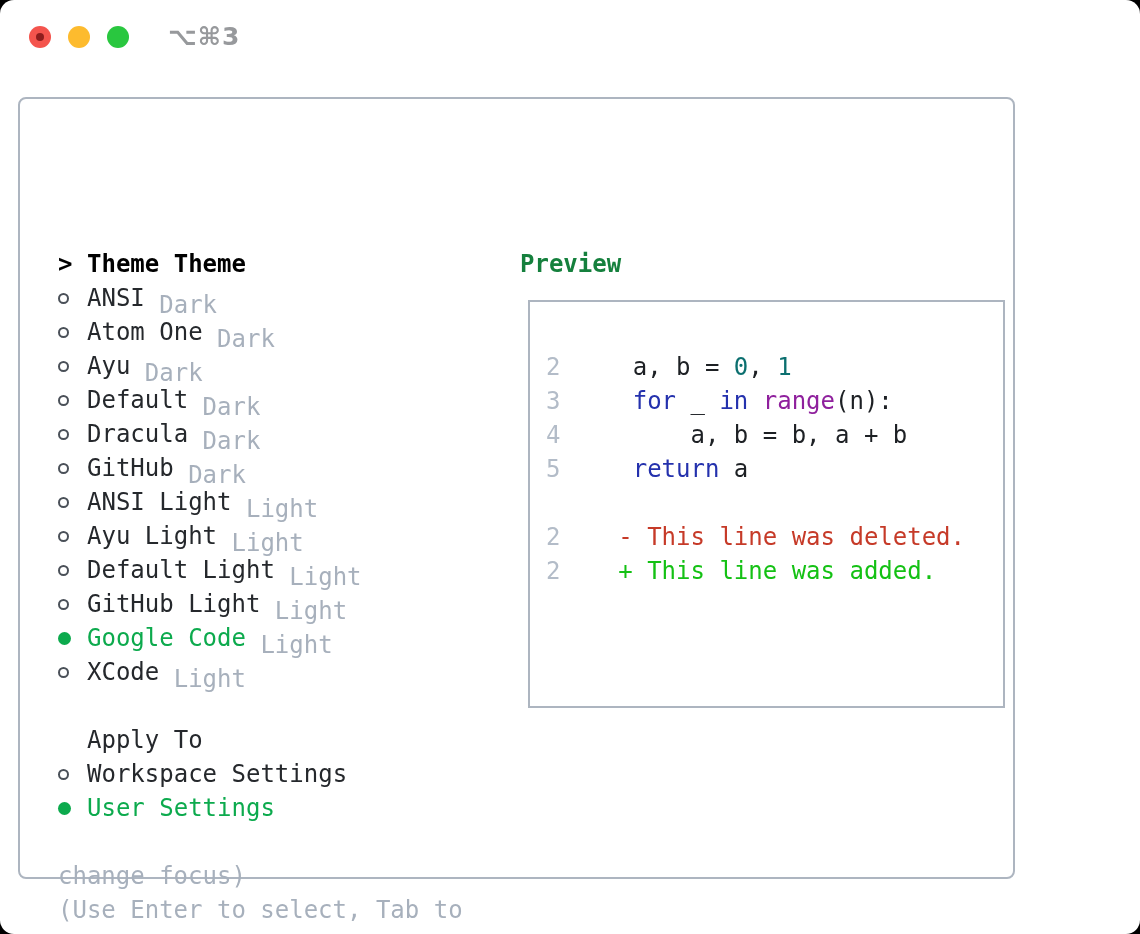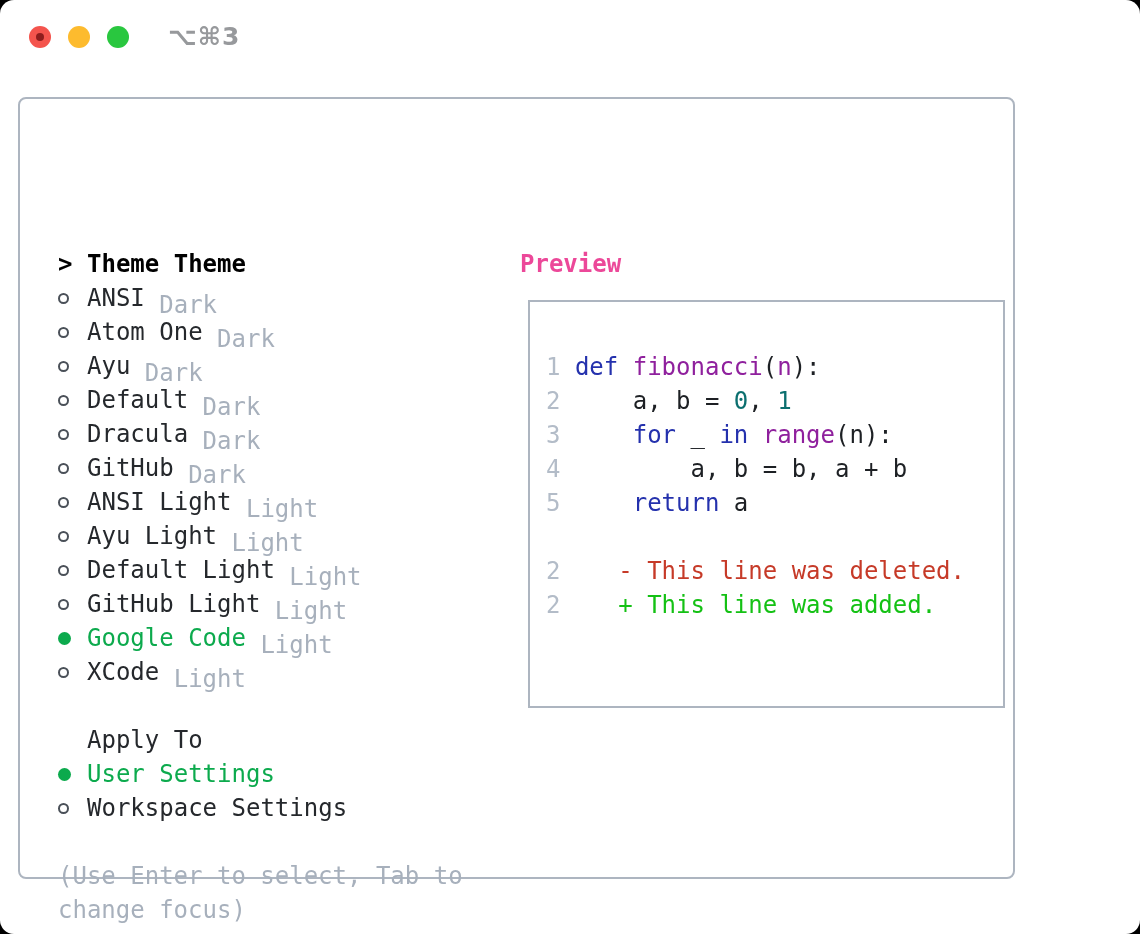--- a/index.html
+++ b/index.html
@@ -31,21 +31,21 @@
   .mk{width:29px;flex:0 0 29px;display:flex;align-items:center;}
   .caret{font-weight:bold;color:#000;}
   .ring{width:11px;height:11px;border-radius:50%;border:2px solid #4a5058;box-sizing:border-box;}
   .dotfill{width:13px;height:13px;border-radius:50%;background:var(--accent-green);}
   .hdr{font-weight:bold;color:#000;}
   .tag{color:var(--dim-gray);margin-top:14px;}
   .sel{color:var(--accent-green);}
   .hint{color:var(--dim-gray);white-space:pre;}
   .spacer{height:34px;}
   
-  .preview-title{position:absolute;left:500px;top:148px;font-size:24px;line-height:34px;font-weight:bold;color:#ec4899;}
+  .preview-title{position:absolute;left:500px;top:148px;font-size:24px;line-height:34px;font-weight:bold;color:#15803d;}
   .preview-box{
     position:absolute;left:508px;top:201px;width:473px;height:404px;
     border:2px solid var(--border-gray);background:#fff;
   }
   .code{position:absolute;left:16px;top:48px;font-size:24px;}
   .cl{height:34px;line-height:34px;white-space:pre;color:#1d2024;}
   .ln{display:inline-block;width:2ch;color:var(--line-number-gray);}
   .kw{color:var(--keyword-blue);}
   .fn{color:var(--function-purple);}
   .lit{color:var(--literal-teal);}
@@ -92,39 +92,38 @@
         </div>
 
       <div class="spacer"></div>
 
       <div class="row">
         <span class="mk"></span>
         <span>Apply To</span>
       </div>
 
       <div id="apply-list">
+          <div class="row"><span class="mk"><span class="ring"></span></span><span>Workspace Settings</span></div>
           <div class="row"><span class="mk"><span class="dotfill"></span></span><span class="sel">User Settings</span></div>
-          <div class="row"><span class="mk"><span class="ring"></span></span><span>Workspace Settings</span></div>
         </div>
 
       <div class="spacer"></div>
 
       <div class="row hint">
-        <span>(Use Enter to select, Tab to</span>
+        <span>change focus)</span>
       </div>
       <div class="row hint">
-        <span>change focus)</span>
+        <span>(Use Enter to select, Tab to</span>
       </div>
     </div>
 
     <div class="preview-title">Preview</div>
 
     <div class="preview-box">
       <div class="code" id="code-lines">
-          <div class="cl"><span class="ln">1</span><span class="kw">def </span><span class="fn">fibonacci</span><span class="pl">(</span><span class="fn">n</span><span class="pl">):</span></div>
           <div class="cl"><span class="ln">2</span><span class="pl">    a, b = </span><span class="lit">0</span><span class="pl">, </span><span class="lit">1</span></div>
           <div class="cl"><span class="ln">3</span><span class="pl">    </span><span class="kw">for</span><span class="pl"> _ </span><span class="kw">in</span><span class="pl"> </span><span class="fn">range</span><span class="pl">(n):</span></div>
           <div class="cl"><span class="ln">4</span><span class="pl">        a, b = b, a + b</span></div>
           <div class="cl"><span class="ln">5</span><span class="pl">    </span><span class="kw">return</span><span class="pl"> a</span></div>
           <div class="cl"><span class="ln"></span></div>
           <div class="cl"><span class="ln">2</span><span class="del">   - This line was deleted.</span></div>
           <div class="cl"><span class="ln">2</span><span class="add">   + This line was added.</span></div>
         </div>
     </div>
 

